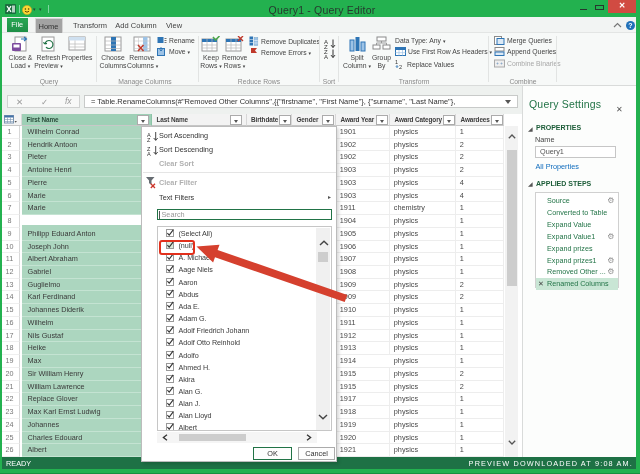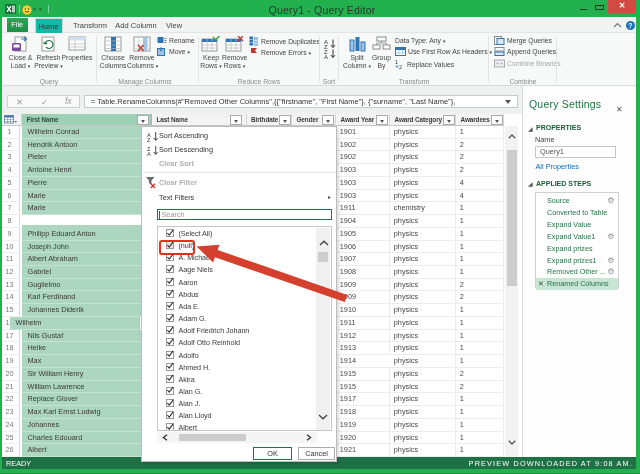--- a/index.html
+++ b/index.html
@@ -16,21 +16,21 @@
 #smiley { position:absolute; left:22px; top:4.5px; }
 .tcaret { position:absolute; top:5.5px; font-size:5px; color:#1e4a30; }
 #btnmin { position:absolute; left:580px; top:8.5px; width:7px; height:1.5px; background:#26382e; }
 #btnmax { position:absolute; left:595px; top:4.5px; width:9px; height:5.5px; border:1px solid #26382e; border-top-width:1.8px; background:transparent; }
 #btncls { position:absolute; left:608px; top:0; width:28px; height:12.5px; background:#d14b42; color:#fff; text-align:center; font-size:8px; font-weight:bold; line-height:12px; }
 
 
 #tabrow { position:absolute; left:2px; top:17px; width:634px; height:16px; background:#f2f4f3; border-bottom:1px solid #e3e5e4; }
 #filetab { position:absolute; left:4.5px; top:1px; width:21.5px; height:14px; background:linear-gradient(#28a754,#1f8f47); color:#fff; font-size:7.3px; text-align:center; line-height:14px; }
 .tab { position:absolute; top:1px; height:15px; font-size:7.5px; color:#444; text-align:center; line-height:15px; }
-#tabhome { background:#14b8a6; border:1px solid #d5d5d5; border-bottom:none; color:#333; }
+#tabhome { background:#a3a3a3; border:1px solid #d5d5d5; border-bottom:none; color:#333; }
 #ribcoll { position:absolute; left:611px; top:5px; }
 #ribhelp { position:absolute; left:624px; top:3.5px; width:9px; height:9px; border-radius:5px; background:#2171b9; color:#fff; font-size:7px; font-weight:bold; text-align:center; line-height:9px; }
 
 
 #ribbon { position:absolute; left:2px; top:33px; width:634px; height:53px; background:#f7f9f8; border-bottom:1px solid #d9dbda; }
 .rsep { position:absolute; top:3px; width:1px; height:46px; background:#e2e4e3; }
 .glabel { position:absolute; top:44.5px; font-size:6.8px; color:#8a8a8a; text-align:center; }
 .bigbtn { position:absolute; top:0px; text-align:center; font-size:6.8px; color:#444; line-height:8px; white-space:nowrap; }
 .bigbtn svg { display:block; margin:2.5px auto 1px; }
 .smbtn { position:absolute; font-size:6.8px; color:#444; height:10px; line-height:10px; white-space:nowrap; }
@@ -426,21 +426,21 @@
 <div class="c" style="left:454px;width:48px;top:177.99px;height:12.73px">2</div>
 <div class="gn" style="top:190.72px;height:12.73px">15</div>
 <div class="c g" style="left:20px;width:130px;top:190.72px;height:12.73px">Johannes Diderik</div>
 <div class="c" style="left:150px;width:94.5px;top:190.72px;height:12.73px"></div>
 <div class="c" style="left:244.5px;width:45.5px;top:190.72px;height:12.73px"></div>
 <div class="c" style="left:290px;width:44px;top:190.72px;height:12.73px"></div>
 <div class="c" style="left:334px;width:54px;top:190.72px;height:12.73px">1910</div>
 <div class="c" style="left:388px;width:66px;top:190.72px;height:12.73px">physics</div>
 <div class="c" style="left:454px;width:48px;top:190.72px;height:12.73px">1</div>
 <div class="gn" style="top:203.45px;height:12.73px">16</div>
-<div class="c g" style="left:8px;width:130px;top:203.45px;height:12.73px">Wilhelm</div>
+<div class="c g" style="left:20px;width:130px;top:203.45px;height:12.73px">Wilhelm</div>
 <div class="c" style="left:150px;width:94.5px;top:203.45px;height:12.73px"></div>
 <div class="c" style="left:244.5px;width:45.5px;top:203.45px;height:12.73px"></div>
 <div class="c" style="left:290px;width:44px;top:203.45px;height:12.73px"></div>
 <div class="c" style="left:334px;width:54px;top:203.45px;height:12.73px">1911</div>
 <div class="c" style="left:388px;width:66px;top:203.45px;height:12.73px">physics</div>
 <div class="c" style="left:454px;width:48px;top:203.45px;height:12.73px">1</div>
 <div class="gn" style="top:216.18px;height:12.73px">17</div>
 <div class="c g" style="left:20px;width:130px;top:216.18px;height:12.73px">Nils Gustaf</div>
 <div class="c" style="left:150px;width:94.5px;top:216.18px;height:12.73px"></div>
 <div class="c" style="left:244.5px;width:45.5px;top:216.18px;height:12.73px"></div>

